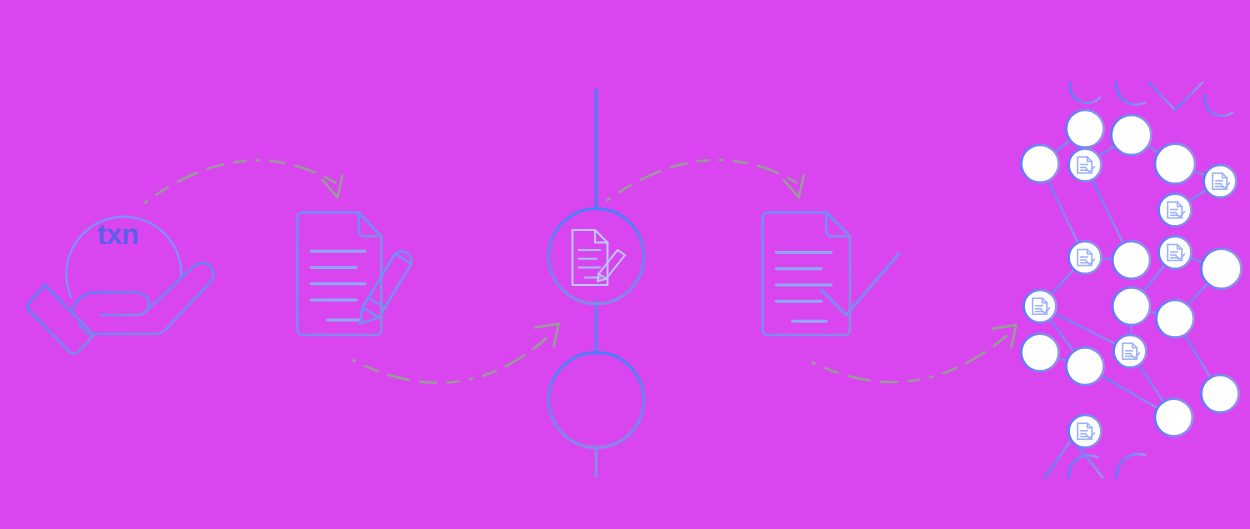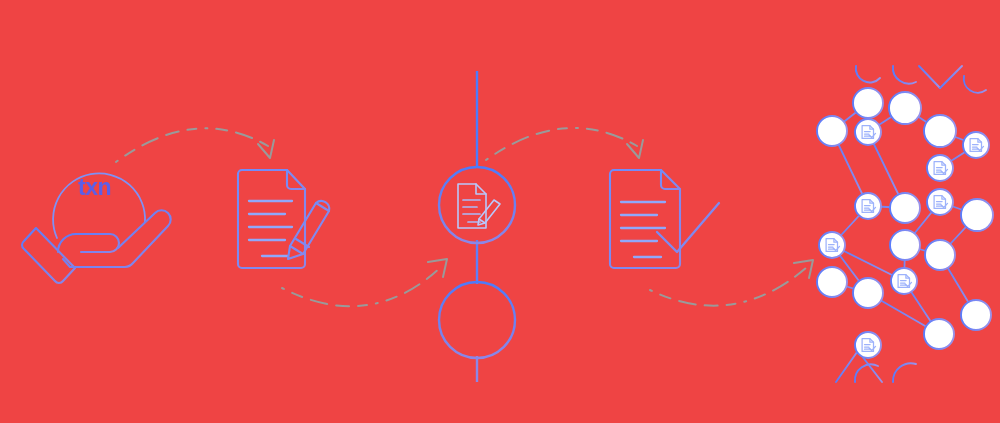--- a/index.html
+++ b/index.html
@@ -10,21 +10,21 @@
   body {
     width: 1000px;
     height: 423px;
     font-family: "Liberation Sans", sans-serif;
     overflow: hidden;
   }
   #stage {
     position: relative;
     width: 1000px;
     height: 423px;
-    background: #ef4444;
+    background: #d946ef;
   }
   #stage > svg {
     position: absolute;
     top: 0;
     left: 0;
   }
   .txn-label {
     font-family: "Liberation Sans", sans-serif;
     font-weight: bold;
     font-size: 23px;

